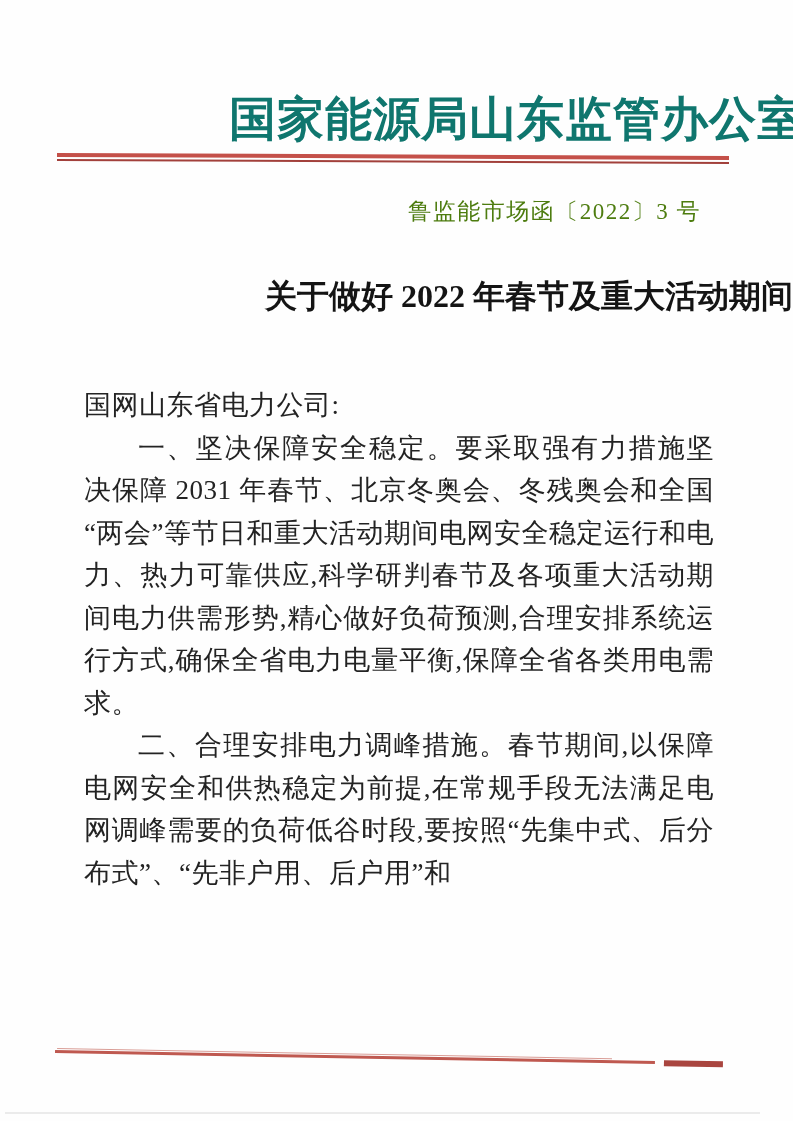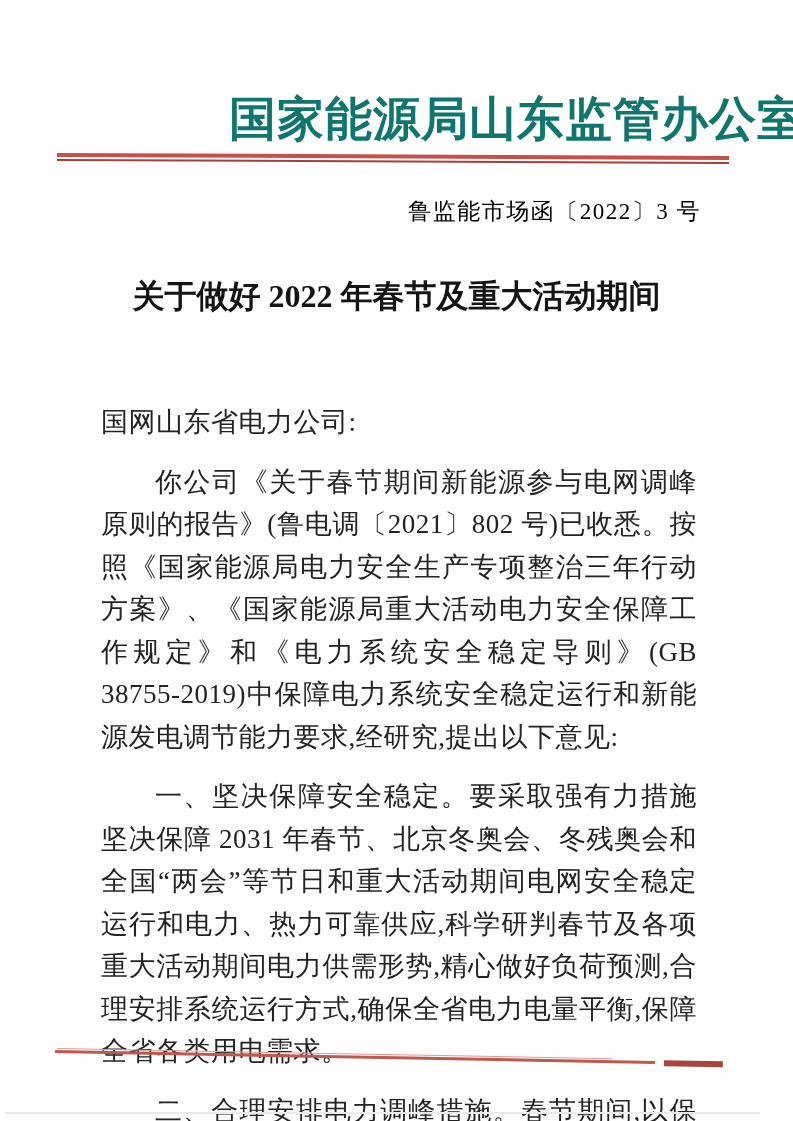--- a/index.html
+++ b/index.html
@@ -46,49 +46,49 @@
     height: 2px;
     background: #a2403b;
   }
   
   .doc-number {
     position: absolute;
     top: 196px;
     right: 92px;
     font-size: 23px;
     letter-spacing: 1.5px;
-    color: #000000;
+    color: #4d7c0f;
     white-space: nowrap;
   }
   
   .title {
     position: absolute;
     top: 272px;
     left: 0;
     width: 100%;
-    text-align: center;
+    text-align: right;
     font-size: 32px;
     font-weight: 700;
     line-height: 49px;
     color: #141414;
   }
   
   .body-block {
     position: absolute;
     top: 384px;
     left: 84px;
     width: 630px;
     font-size: 27px;
     line-height: 42.5px;
     letter-spacing: 0.5px;
     color: #232323;
     text-align: justify;
   }
   .body-block p {
-    margin: 17px;
+    margin: 0;
   }
   .para {
     text-indent: 2em;
   }
   
   .bottom-rule {
     position: absolute;
     top: 1050px;
     left: 55px;
     width: 668px;
@@ -143,21 +143,20 @@
   </div>
 
   <div class="doc-number">鲁监能市场函〔2022〕3 号</div>
 
   <div class="title">
     <div>关于做好 2022 年春节及重大活动期间</div>
   </div>
 
   <div class="body-block">
     <p class="salutation">国网山东省电力公司:</p>
-    <p class="para">你公司《关于春节期间新能源参与电网调峰原则的报告》(鲁电调〔2021〕802 号)已收悉。按照《国家能源局电力安全生产专项整治三年行动方案》、《国家能源局重大活动电力安全保障工作规定》和《电力系统安全稳定导则》(GB 38755-2019)中保障电力系统安全稳定运行和新能源发电调节能力要求,经研究,提出以下意见:</p>
     <p class="para">一、坚决保障安全稳定。要采取强有力措施坚决保障 2031 年春节、北京冬奥会、冬残奥会和全国“两会”等节日和重大活动期间电网安全稳定运行和电力、热力可靠供应,科学研判春节及各项重大活动期间电力供需形势,精心做好负荷预测,合理安排系统运行方式,确保全省电力电量平衡,保障全省各类用电需求。</p>
     <p class="para">二、合理安排电力调峰措施。春节期间,以保障电网安全和供热稳定为前提,在常规手段无法满足电网调峰需要的负荷低谷时段,要按照“先集中式、后分布式”、“先非户用、后户用”和</p>
   </div>
 
   <div class="bottom-rule">
     <div class="br-thin"></div>
     <div class="br-main"></div>
     <div class="br-dash"></div>
   </div>
 

